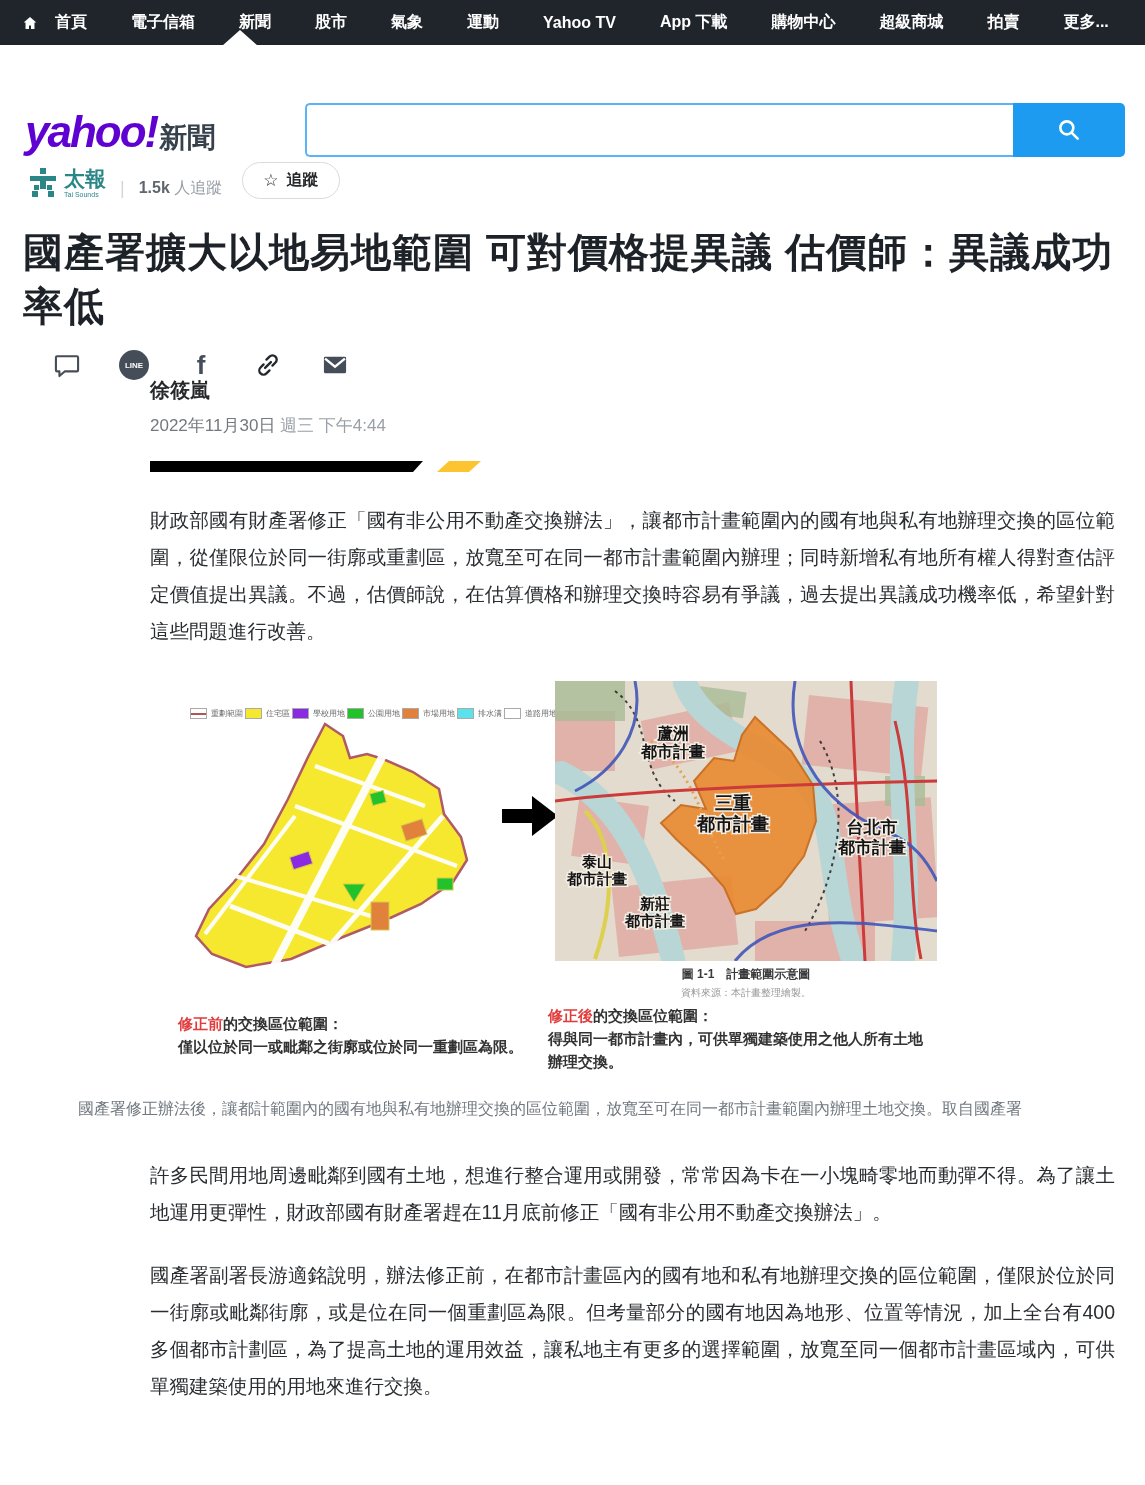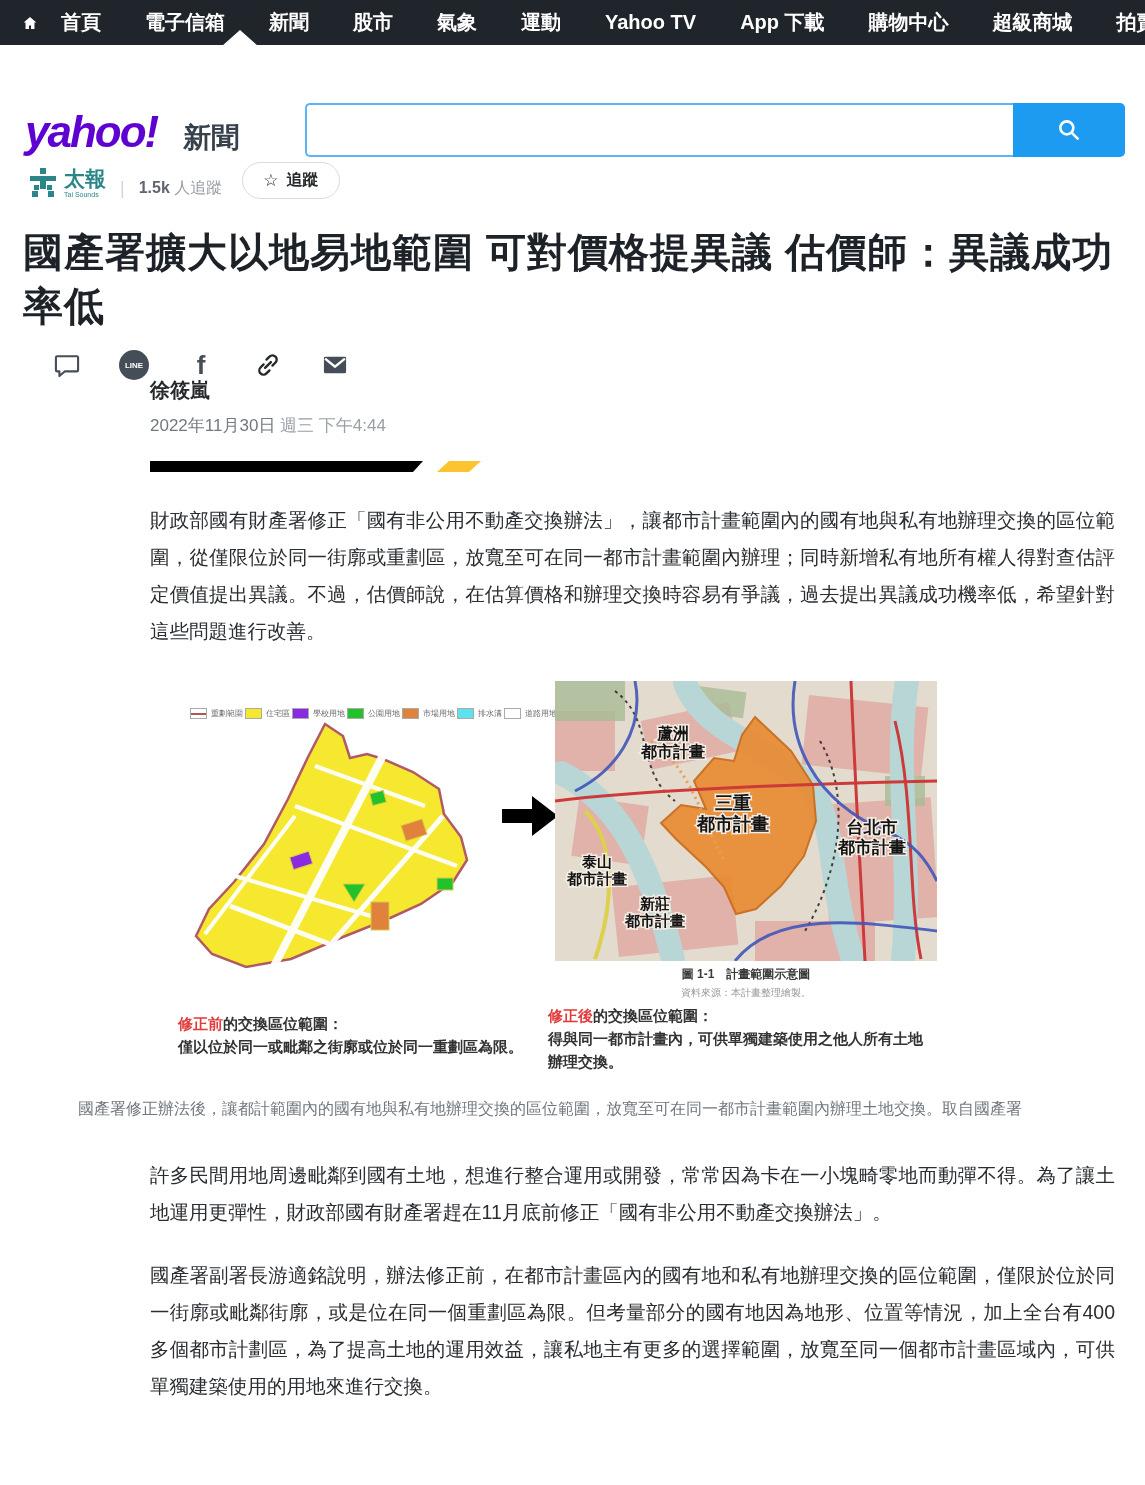--- a/index.html
+++ b/index.html
@@ -2,27 +2,27 @@
 <html><head>
 <meta charset="utf-8">
 <style>
   * { margin:0; padding:0; box-sizing:border-box; }
   html,body { width:1145px; height:1485px; overflow:hidden; background:#fff;
     font-family:"Liberation Sans","DejaVu Sans",sans-serif; }
   body { position:relative; color:#26282a; }
 
   
   .topnav { position:relative; height:45px; background:#20252c; display:flex; align-items:center; padding-left:22px; }
-  .topnav .nav-item { color:#fff; font-size:20px; font-weight:700; margin-right:44px; display:flex; align-items:center; gap:23px; cursor:pointer; white-space:nowrap; }
+  .topnav .nav-item { color:#fff; font-size:16px; font-weight:700; margin-right:44px; display:flex; align-items:center; gap:17px; cursor:pointer; white-space:nowrap; }
   .nav-pointer { position:absolute; left:222px; top:30px; width:0; height:0;
     border-left:18px solid transparent; border-right:18px solid transparent; border-bottom:16px solid #ffffff; }
 
   
   .header { position:relative; height:103px; }
-  .logo-wrap { position:absolute; left:25px; top:62px; display:flex; align-items:baseline; gap:26px; cursor:pointer; }
+  .logo-wrap { position:absolute; left:25px; top:62px; display:flex; align-items:baseline; gap:2px; cursor:pointer; }
   .yahoo-logo { color:#5f01d1; font-size:44px; font-weight:800; font-style:italic; letter-spacing:-2px; }
   .logo-section { color:#37414b; font-size:28px; font-weight:700; }
   .search-bar { position:absolute; left:305px; top:58px; width:820px; height:54px; display:flex; }
   .search-input { flex:1; border:2px solid #5db3f7; border-right:none; border-radius:5px 0 0 5px; font-size:18px; padding:0 14px; outline:none; }
   .search-btn { width:112px; background:#1c9bf0; border:none; border-radius:0 5px 5px 0; cursor:pointer; display:flex; align-items:center; justify-content:center; }
 
   
   .source-row { display:flex; align-items:flex-end; margin:14px 0 0 28px; gap:14px; }
   .provider { display:flex; align-items:center; gap:6px; cursor:pointer; }
   .provider-text { display:flex; flex-direction:column; line-height:1; }

